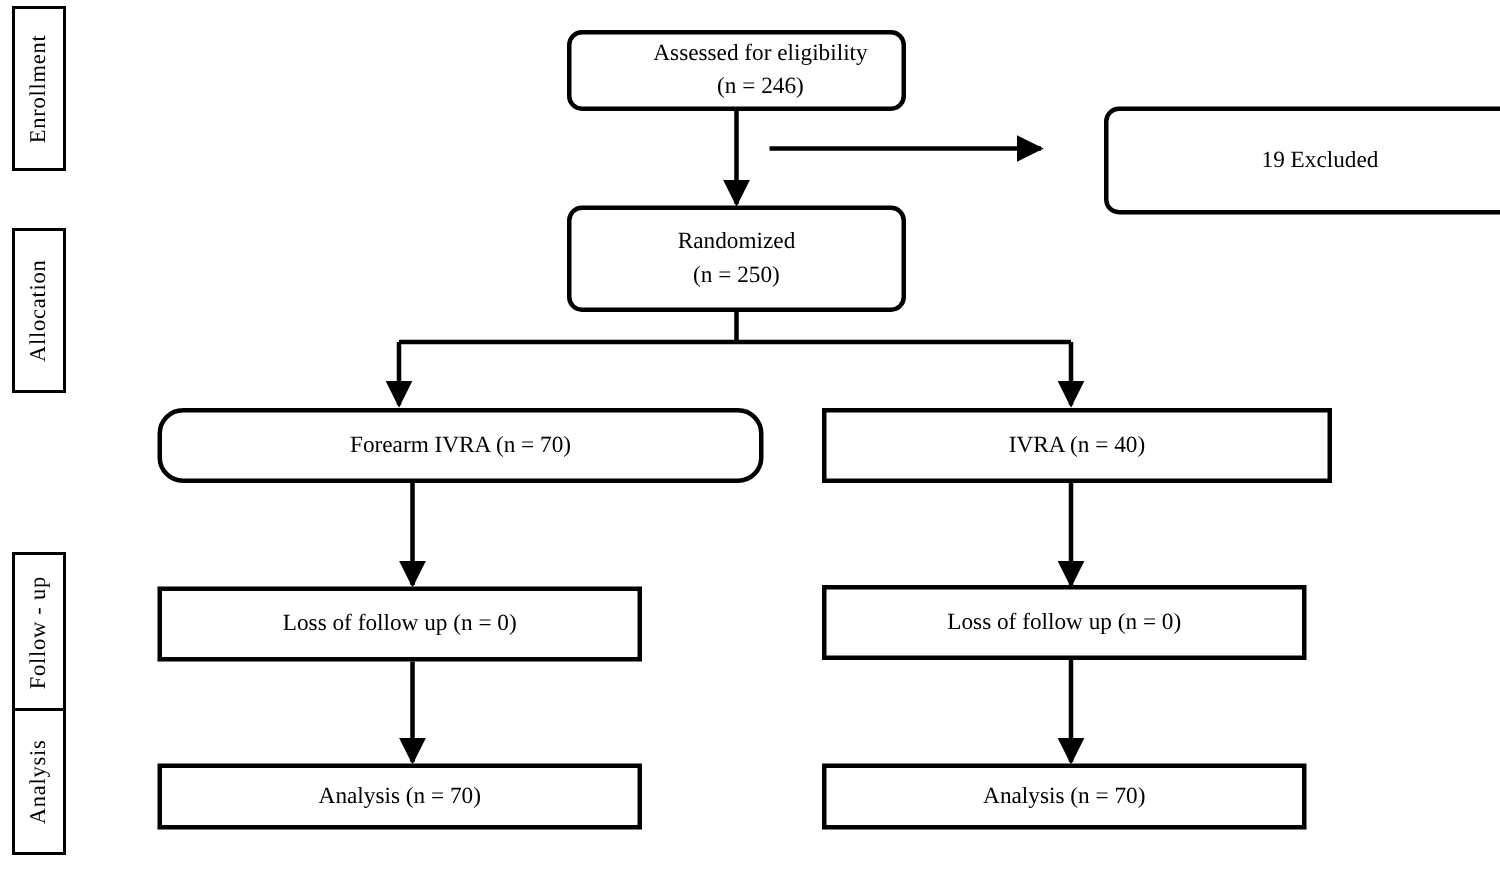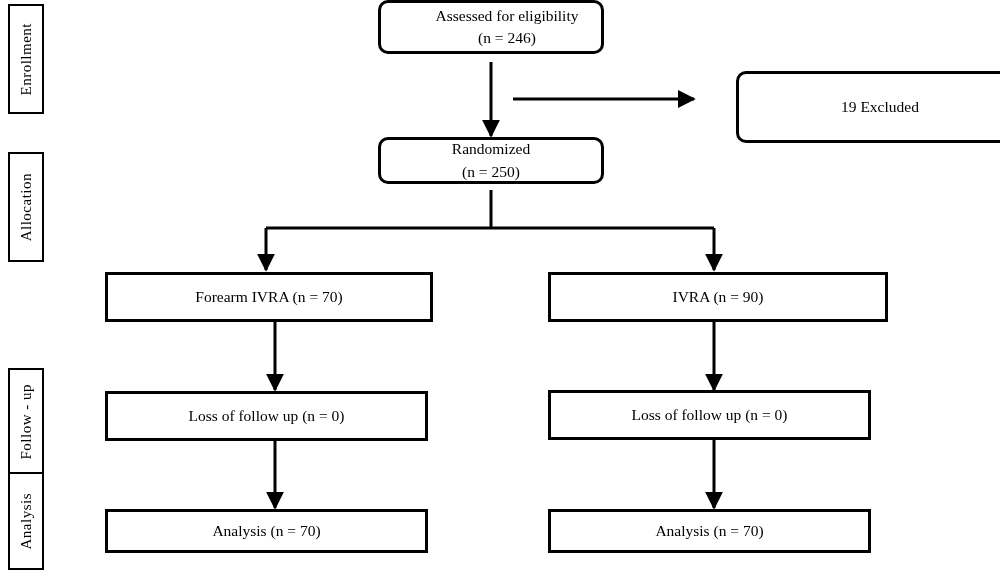--- a/index.html
+++ b/index.html
@@ -102,40 +102,40 @@
     <line x1="266" y1="228" x2="266" y2="270" stroke="#000000" stroke-width="3" marker-end="url(#arrow)"></line>
     <line x1="714" y1="228" x2="714" y2="270" stroke="#000000" stroke-width="3" marker-end="url(#arrow)"></line>
 
     <line x1="275" y1="322" x2="275" y2="390" stroke="#000000" stroke-width="3" marker-end="url(#arrow)"></line>
     <line x1="275" y1="440" x2="275" y2="508" stroke="#000000" stroke-width="3" marker-end="url(#arrow)"></line>
 
     <line x1="714" y1="322" x2="714" y2="390" stroke="#000000" stroke-width="3" marker-end="url(#arrow)"></line>
     <line x1="714" y1="440" x2="714" y2="508" stroke="#000000" stroke-width="3" marker-end="url(#arrow)"></line>
   </svg>
 
-  <div class="node rounded" style="left:378px; top:0; width:226px; height:54px;padding-left:40px;">
+  <div class="node rounded" style="left:378px; top:20px; width:226px; height:54px;padding-left:40px;">
     <span class="line1">Assessed for eligibility</span>
     <span class="line2">(n = 246)</span>
   </div>
 
   <div class="node rounded" style="left:736px; top:71px; width:288px; height:72px;">
     <span class="line1">19 Excluded</span>
   </div>
 
-  <div class="node rounded" style="left:378px; top:137px; width:226px; height:47px;">
+  <div class="node rounded" style="left:378px; top:137px; width:226px; height:71px;">
     <span class="line1">Randomized</span>
     <span class="line2">(n = 250)</span>
   </div>
 
-  <div class="node" style="left:105px; top:272px; width:328px; height:50px;">
+  <div class="node" style="left:105px; top:272px; width:404px; height:50px;border-radius:17px;">
     <span class="line1">Forearm IVRA (n = 70)</span>
   </div>
 
   <div class="node" style="left:548px; top:272px; width:340px; height:50px;">
-    <span class="line1">IVRA (n = 90)</span>
+    <span class="line1">IVRA (n = 40)</span>
   </div>
 
   <div class="node" style="left:105px; top:391px; width:323px; height:50px;">
     <span class="line1">Loss of follow up (n = 0)</span>
   </div>
 
   <div class="node" style="left:548px; top:390px; width:323px; height:50px;">
     <span class="line1">Loss of follow up (n = 0)</span>
   </div>
 

